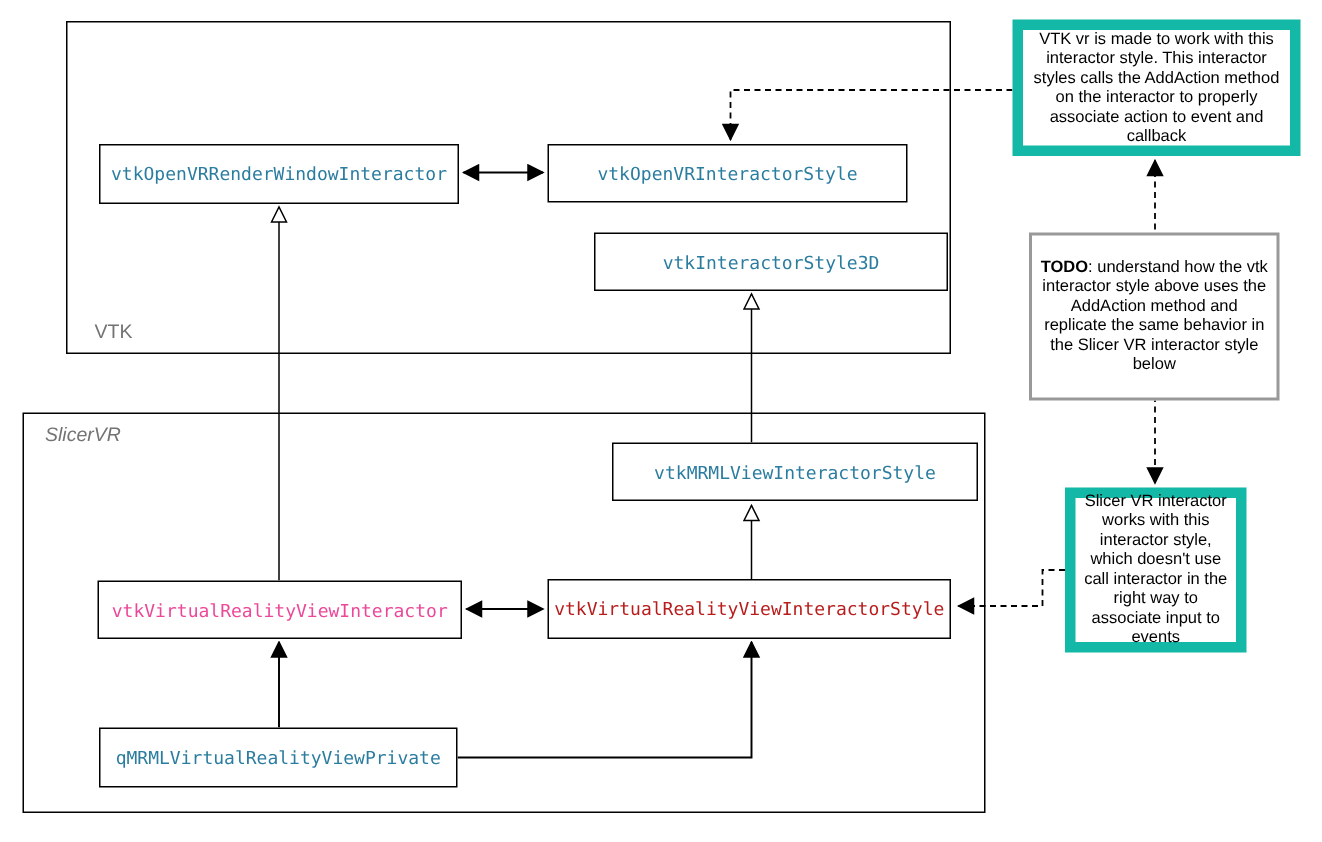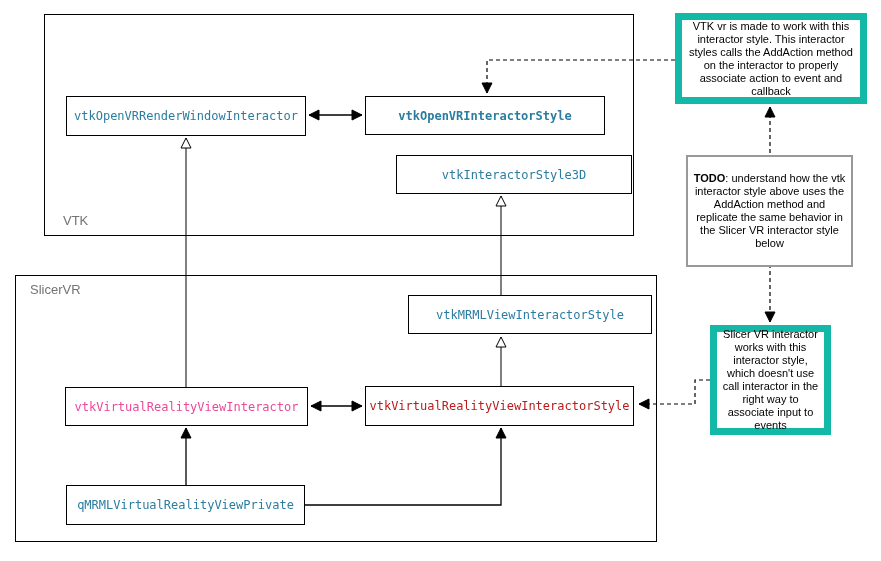--- a/index.html
+++ b/index.html
@@ -17,21 +17,21 @@
     border:1px solid #000;
     background:transparent;
   }
   .group-label {
     position:absolute;
     font-size:13px;
     color:#737373;
     white-space:nowrap;
   }
   #group-vtk      { left:44px;  top:14px;  width:590px; height:222px; }
-  #group-slicervr { left:15px;  top:275px; width:642px; height:267px; }
+  #group-slicervr { left:15px;  top:275px; width:642px; height:267px;font-style:italic; }
   #group-vtk .group-label      { left:18px; bottom:7px; }
   #group-slicervr .group-label { left:14px; top:6px; }
   .node {
     position:absolute;
     border:1px solid #000;
     background:#fff;
     display:flex; align-items:center; justify-content:center;
     font-family:"DejaVu Sans Mono", monospace;
     font-size:12px;
     white-space:nowrap;
@@ -90,21 +90,21 @@
   </svg>
 
   <div class="group" id="group-vtk">
     <span class="group-label">VTK</span>
   </div>
   <div class="group" id="group-slicervr">
     <span class="group-label">SlicerVR</span>
   </div>
 
   <div class="node" id="node-openvr-rwi" style="color: rgb(43, 125, 160);">vtkOpenVRRenderWindowInteractor</div>
-  <div class="node" id="node-openvr-style" style="color: rgb(43, 125, 160); font-weight: bold;">vtkOpenVRInteractorStyle</div>
+  <div class="node" id="node-openvr-style" style="color: rgb(43, 125, 160);">vtkOpenVRInteractorStyle</div>
   <div class="node" id="node-style3d" style="color: rgb(43, 125, 160);">vtkInteractorStyle3D</div>
   <div class="node" id="node-mrml-view-style" style="color: rgb(43, 125, 160);">vtkMRMLViewInteractorStyle</div>
   <div class="node" id="node-vr-view-interactor" style="color: #ec4899;">vtkVirtualRealityViewInteractor</div>
   <div class="node" id="node-vr-view-style" style="color: #b91c1c;">vtkVirtualRealityViewInteractorStyle</div>
   <div class="node" id="node-qmrml-private" style="color: rgb(43, 125, 160);">qMRMLVirtualRealityViewPrivate</div>
 
   <div class="note" id="note-vtk-vr">
     <span>VTK vr is made to work with this interactor style. This interactor styles calls the AddAction method on the interactor to properly associate action to event and callback</span>
   </div>
   <div class="note" id="note-todo">

